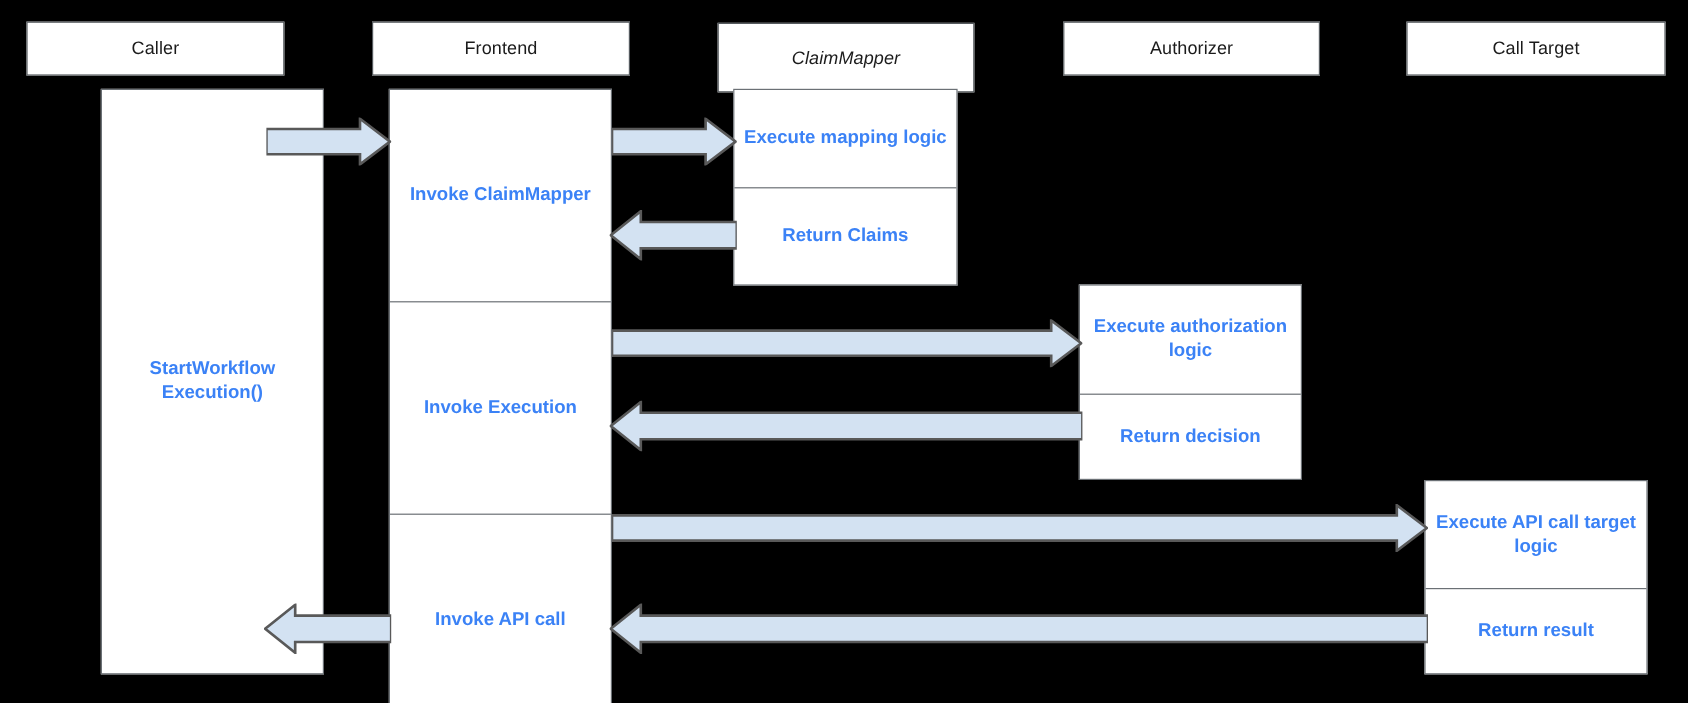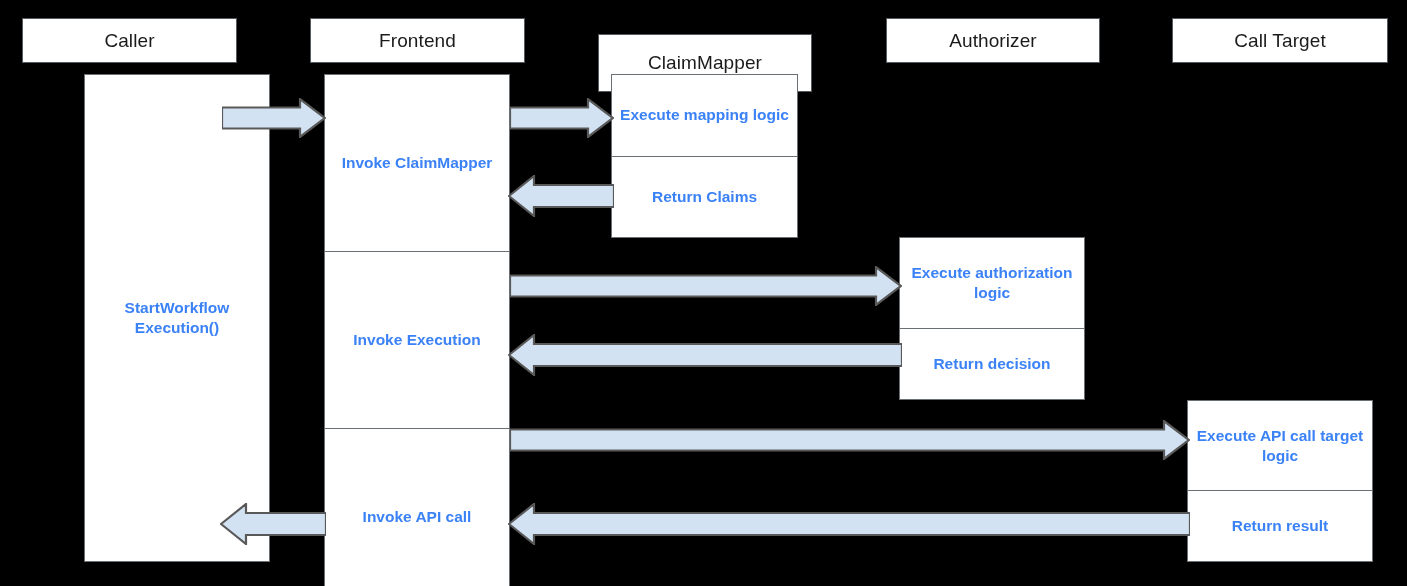--- a/index.html
+++ b/index.html
@@ -10,21 +10,21 @@
     overflow:hidden;
     font-family:"Liberation Sans", sans-serif;
   }
   .hdr{
     position:absolute;
     background:#ffffff;
     border:1.5px solid #555a5e;
     box-sizing:border-box;
     display:flex;align-items:center;justify-content:center;
     color:#1b1b1b;
-    font-size:19px;
+    font-size:15px;
     font-weight:400;
     letter-spacing:.1px;
     white-space:nowrap;
   }
   .lane{
     position:absolute;
     background:#ffffff;
     border:1.5px solid #6b7075;
     box-sizing:border-box;
     display:flex;flex-direction:column;
@@ -48,21 +48,21 @@
 <body>
 
 <div id="stage">
 
   <div class="hdr" style="left: 22px; top: 18px; width: 215px; height: 45px;">
       <span>Caller</span>
     </div>
   <div class="hdr" style="left: 310px; top: 18px; width: 215px; height: 45px;">
       <span>Frontend</span>
     </div>
-  <div class="hdr" style="left: 598px; top: 34px; width: 214px; height: 58px;">
+  <div class="hdr" style="left: 598px; top: 19px; width: 214px; height: 58px; font-style: italic;">
       <span>ClaimMapper</span>
     </div>
   <div class="hdr" style="left: 886px; top: 18px; width: 214px; height: 45px;">
       <span>Authorizer</span>
     </div>
   <div class="hdr" style="left: 1172px; top: 18px; width: 216px; height: 45px;">
       <span>Call Target</span>
     </div>
 
   <div class="lane" style="left: 36px; top: 74px; width: 186px; height: 488px; margin-left: 48px;">

